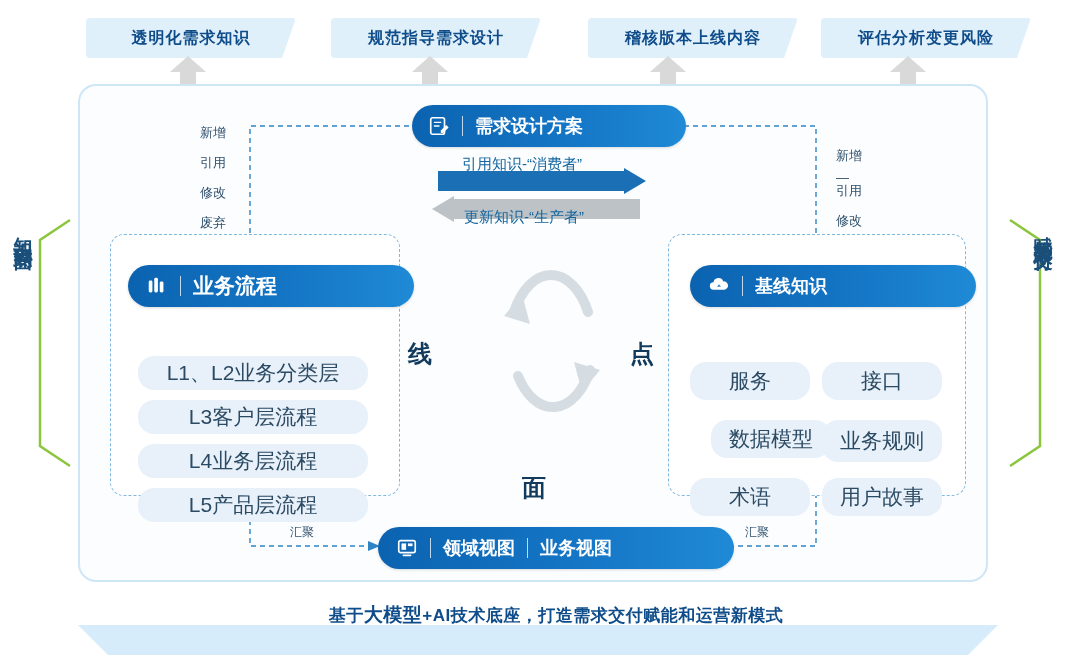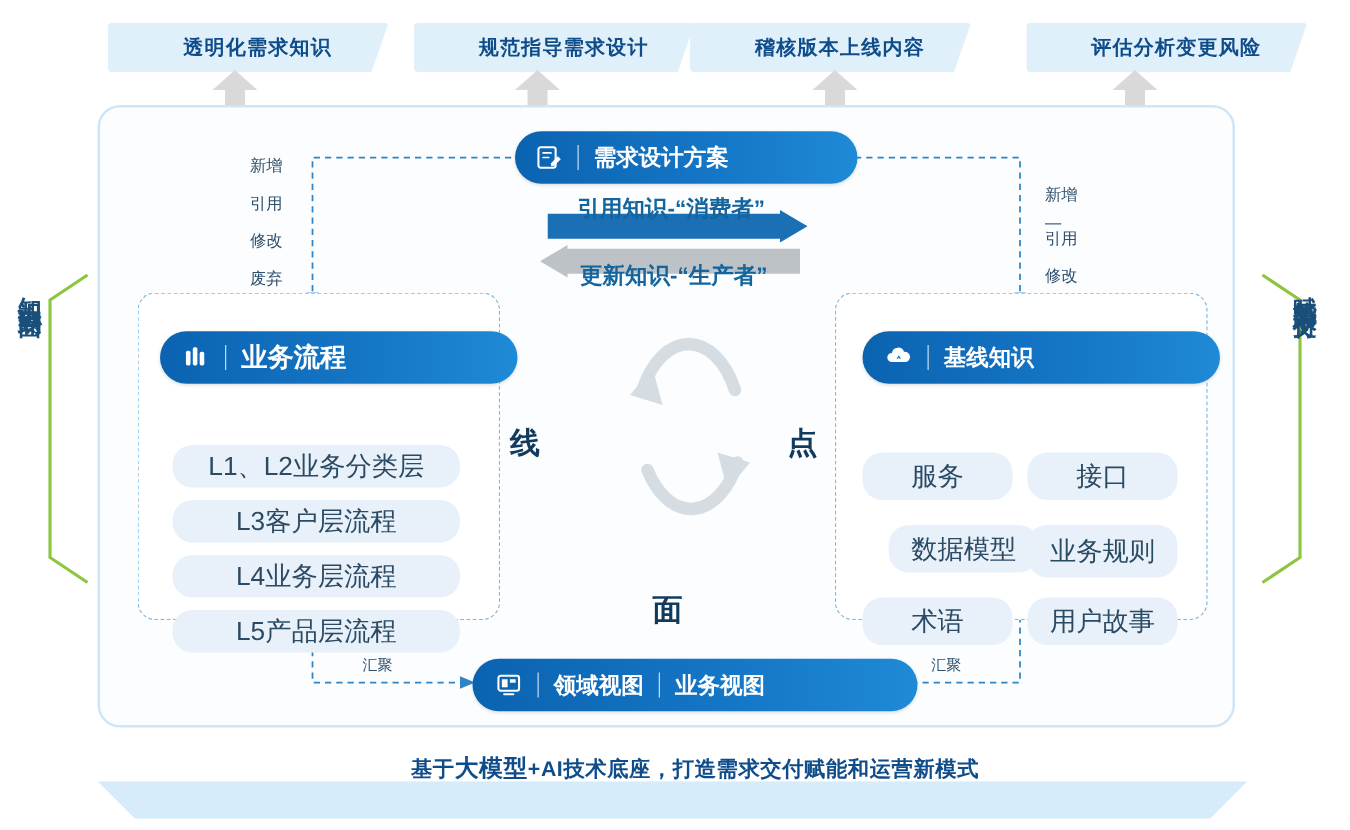--- a/index.html
+++ b/index.html
@@ -28,21 +28,20 @@
     align-items: center;
     justify-content: center;
     color: #0f4c8a;
     font-weight: bold;
     font-size: 16px;
     letter-spacing: 1px;
   }
   .top-banner.cut {
     
     clip-path: polygon(0 0, 100% 0, calc(100% - 14px) 100%, 0 100%);
-    padding-left: 15px;
   }
 
   
   .main-panel {
     left: 78px;
     top: 84px;
     width: 910px;
     height: 498px;
     border: 2px solid #cfe6f7;
     border-radius: 18px;
@@ -107,22 +106,22 @@
     line-height: 22px;
   }
 
   .dash-label {
     font-size: 12px;
     color: #2f4f6b;
   }
 
   .flow-label {
     color: #14659e;
-    font-weight: bold;
-    font-size: 18px;
+    font-weight: normal;
+    font-size: 15px;
   }
 
   .cn-big {
     font-size: 24px;
     font-weight: bold;
     color: #123a5c;
   }
 
   .bottom-caption {
     font-size: 17px;
@@ -145,21 +144,21 @@
 <body>
 
 <div id="canvas">
 
   <div class="abs top-banner cut" style="left:86px;  top:18px; width:210px;">
     <span>透明化需求知识</span>
   </div>
   <div class="abs top-banner cut" style="left:331px; top:18px; width:210px;">
     <span>规范指导需求设计</span>
   </div>
-  <div class="abs top-banner cut" style="left:552px; top:18px; width:210px;">
+  <div class="abs top-banner cut" style="left:588px; top:18px; width:210px;">
     <span>稽核版本上线内容</span>
   </div>
   <div class="abs top-banner cut" style="left:821px; top:18px; width:210px;">
     <span>评估分析变更风险</span>
   </div>
 
   <svg class="abs" style="left:170px; top:56px;" width="36" height="32">
     <polygon points="18,0 36,16 26,16 26,32 10,32 10,16 0,16" fill="#d9d9d9"></polygon>
   </svg>
   <svg class="abs" style="left:412px; top:56px;" width="36" height="32">

